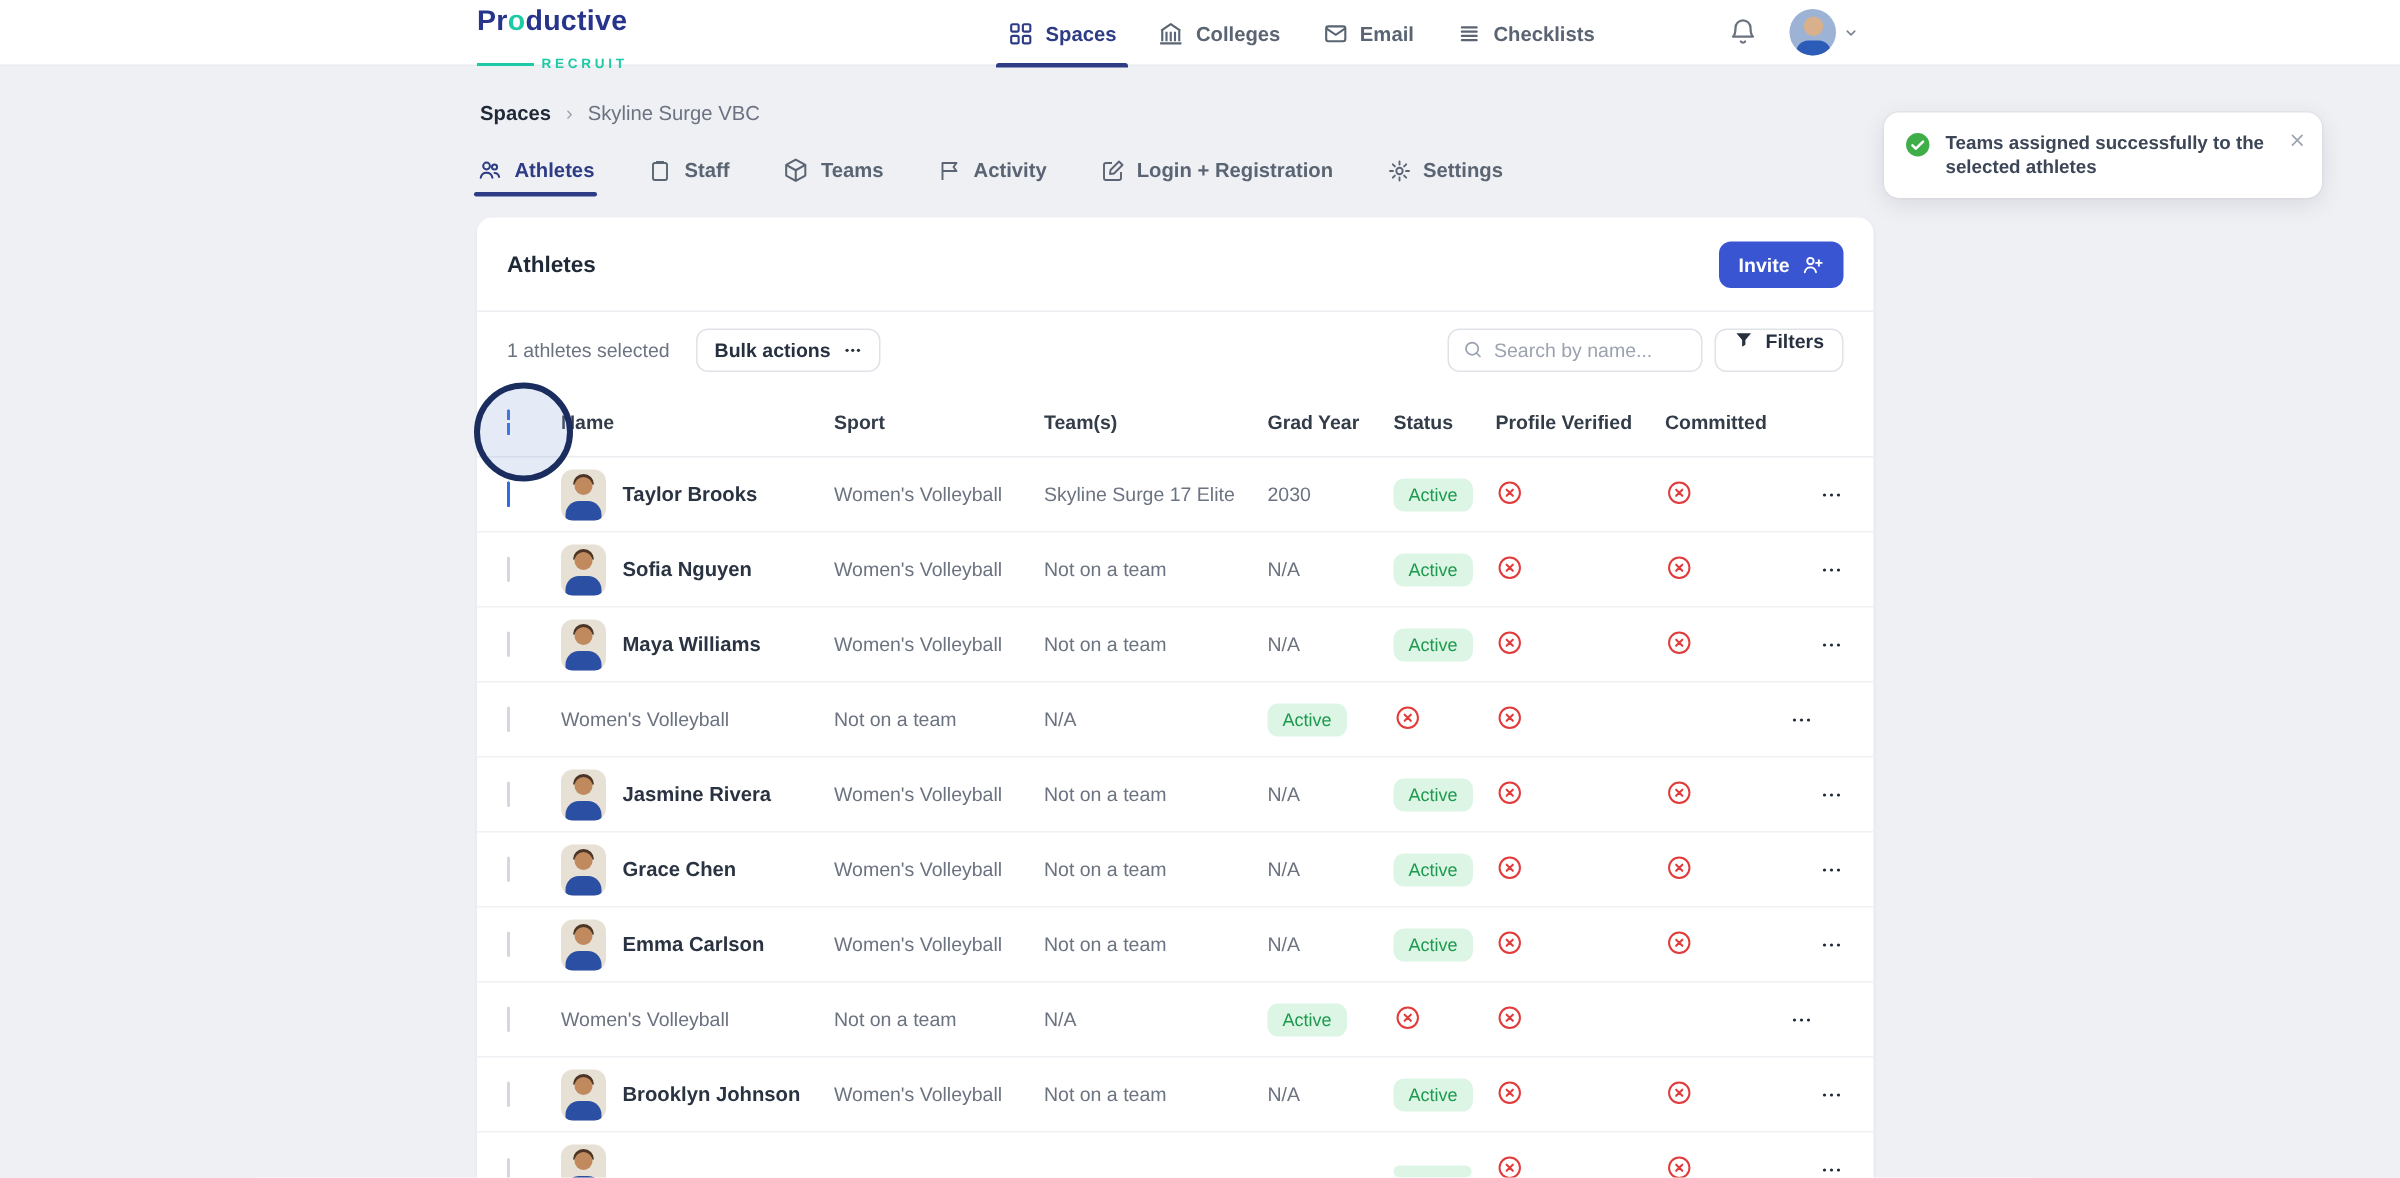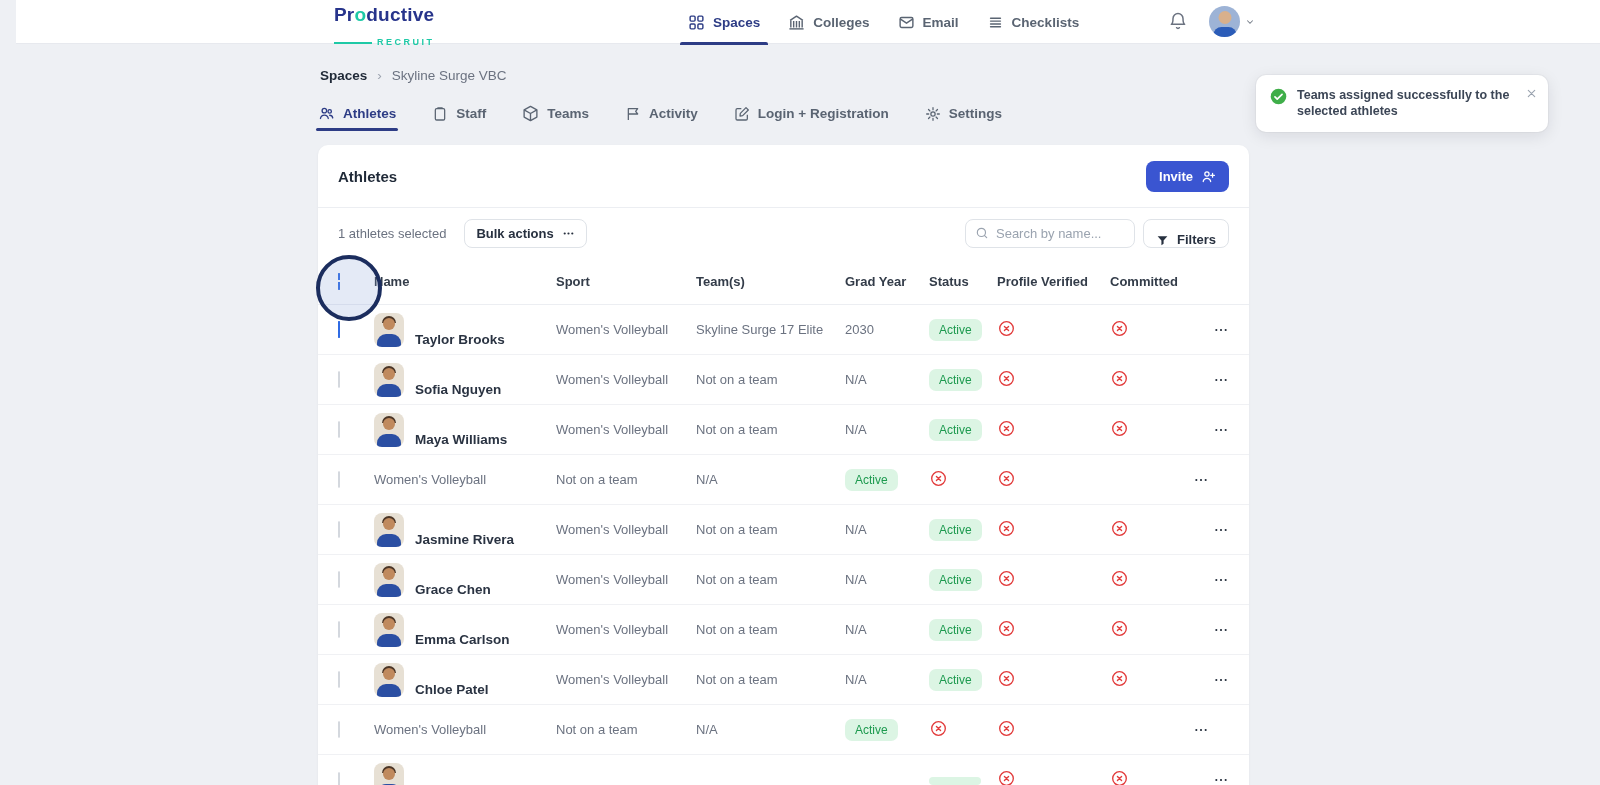--- a/index.html
+++ b/index.html
@@ -6,21 +6,21 @@
   html,body { width:1600px; height:785px; overflow:hidden; }
   body {
     font-family: "Liberation Sans", sans-serif;
     background: var(--page_bg, #eef0f4);
     position: relative;
     color: var(--text_dark, #1f2937);
   }
   svg { display:block; }
 
   
-  .topbar { position:absolute; top:0; left:16px; right:0; height:44px; background:#fff; border-bottom:1px solid var(--border,#e7e9ee); z-index:20; }
+  .topbar { position:absolute; top:0; left:0; right:0; height:44px; background:#fff; border-bottom:1px solid var(--border,#e7e9ee); z-index:20; }
   .logo { position:absolute; left:318px; top:5px; line-height:1; }
   .logo-main { font-size:19px; font-weight:bold; color:#27348b; letter-spacing:.2px; }
   .logo-main .teal-ltr { color: var(--teal,#1ec9a6); }
   .logo-sub { display:flex; align-items:center; gap:5px; margin-top:14px; }
   .logo-line { width:38px; height:2px; background: var(--teal,#1ec9a6); }
   .logo-sub span { font-size:9px; font-weight:bold; letter-spacing:2.5px; color:var(--teal,#1ec9a6); }
 
   .nav { position:absolute; left:672px; top:0; height:44px; display:flex; align-items:stretch; gap:28px; }
   .nav-item { display:flex; align-items:center; gap:8px; color:#5a6472; font-size:13.5px; font-weight:600; position:relative; cursor:pointer; }
   .nav-item svg { stroke:#5a6472; }
@@ -62,29 +62,29 @@
                 padding:8px 13px; font-size:13px; font-weight:600; font-family:inherit; cursor:pointer; }
 
   .toolbar { display:flex; align-items:center; height:50px; padding:0 20px; }
   .selected-text { font-size:13px; color:#6b7280; }
   .bulk-btn { display:flex; align-items:center; gap:8px; margin-left:18px; background:#fff; border:1px solid #dfe3e8; border-radius:8px;
               padding:6px 11px; font-size:13px; font-weight:600; color:#27303f; font-family:inherit; cursor:pointer; }
   .toolbar-right { margin-left:auto; display:flex; align-items:center; gap:8px; }
   .search-box { display:flex; align-items:center; gap:7px; width:170px; height:29px; border:1px solid #dfe3e8; border-radius:8px; padding:0 9px; background:#fff; }
   .search-box input { border:none; outline:none; width:100%; font-size:13px; font-family:inherit; color:#374151; background:transparent; }
   .search-box input::placeholder { color:#9aa3af; }
-  .filters-btn { display:flex; align-items:flex-end; gap:8px; height:29px; background:#fff; border:1px solid #dfe3e8; border-radius:8px;
+  .filters-btn { display:flex; align-items:flex-start; gap:8px; height:29px; background:#fff; border:1px solid #dfe3e8; border-radius:8px;
                  padding:0 12px; font-size:13px; font-weight:600; color:#27303f; font-family:inherit; cursor:pointer; }
 
   
   .grid-row { display:grid; grid-template-columns:36px 182px 140px 149px 84px 68px 113px 101px 1fr; align-items:center; padding:0 20px; }
   .thead { height:47px; font-size:13px; font-weight:bold; color:#333c49; border-bottom:1px solid #eceef2; }
   .trow { height:50px; border-bottom:1px solid #f0f1f4; font-size:13px; color:#6b7280; }
   .trow:last-child { border-bottom:none; }
-  .name-cell { display:flex; align-items:flex-end; gap:11px; }
+  .name-cell { display:flex; align-items:center; gap:11px; }
   .name-text { font-size:13.5px; font-weight:600; color:#2a3342; }
   .ath-avatar { width:30px; height:34px; border-radius:8px; background:#e7e0d4; position:relative; overflow:hidden; flex:0 0 auto; }
   .ath-avatar .head { position:absolute; left:50%; top:5px; transform:translateX(-50%); width:12px; height:12px; border-radius:50%; background:#c08a5e; }
   .ath-avatar .hair { position:absolute; left:50%; top:3px; transform:translateX(-50%); width:14px; height:7px; border-radius:7px 7px 0 0; background:#4a3526; }
   .ath-avatar .torso { position:absolute; left:50%; bottom:-2px; transform:translateX(-50%); width:24px; height:15px; border-radius:9px 9px 0 0; background:#2b4fa3; }
   .pill { display:inline-block; background:var(--green_bg,#dcf5e4); color:var(--green,#1d9a4f); font-size:12px; font-weight:400;
           padding:4px 10px; border-radius:7px; min-width:52px; text-align:center; }
   .row-menu { justify-self:end; cursor:pointer; padding:4px 2px; }
 
   
@@ -510,50 +510,50 @@
         <div class="row-menu">
           <svg width="16" height="16" viewBox="0 0 24 24" fill="#1f2937">
             <circle cx="5" cy="12" r="1.6"></circle>
             <circle cx="12" cy="12" r="1.6"></circle>
             <circle cx="19" cy="12" r="1.6"></circle>
           </svg>
         </div>
       </div>
       <div class="grid-row trow">
         <div><span class="cb"></span></div>
-        <div class="name-cell">
-          <span class="ath-avatar">
-            <span class="hair"></span>
-            <span class="head"></span>
-            <span class="torso"></span>
-          </span>
-          <span class="name-text">Chloe Patel</span>
-        </div>
-        <div>Women's Volleyball</div>
-        <div>Not on a team</div>
-        <div>N/A</div>
-        <div><span class="pill">Active</span></div>
-        <div><span class="icon-red"><svg width="19" height="19" viewBox="0 0 24 24" fill="none" stroke="#e23b3b" stroke-width="1.7" stroke-linecap="round">
-              <circle cx="12" cy="12" r="8.6"></circle>
-              <path d="M9.4 9.4l5.2 5.2M14.6 9.4l-5.2 5.2"></path>
-            </svg></span></div>
-        <div><span class="icon-red"><svg width="19" height="19" viewBox="0 0 24 24" fill="none" stroke="#e23b3b" stroke-width="1.7" stroke-linecap="round">
-              <circle cx="12" cy="12" r="8.6"></circle>
-              <path d="M9.4 9.4l5.2 5.2M14.6 9.4l-5.2 5.2"></path>
-            </svg></span></div>
-        <div class="row-menu">
-          <svg width="16" height="16" viewBox="0 0 24 24" fill="#1f2937">
-            <circle cx="5" cy="12" r="1.6"></circle>
-            <circle cx="12" cy="12" r="1.6"></circle>
-            <circle cx="19" cy="12" r="1.6"></circle>
-          </svg>
-        </div>
-      </div>
-      <div class="grid-row trow">
-        <div><span class="cb"></span></div>
+        <div>Women's Volleyball</div>
+        <div>Not on a team</div>
+        <div>N/A</div>
+        <div><span class="pill">Active</span></div>
+        <div><span class="icon-red"><svg width="19" height="19" viewBox="0 0 24 24" fill="none" stroke="#e23b3b" stroke-width="1.7" stroke-linecap="round">
+              <circle cx="12" cy="12" r="8.6"></circle>
+              <path d="M9.4 9.4l5.2 5.2M14.6 9.4l-5.2 5.2"></path>
+            </svg></span></div>
+        <div><span class="icon-red"><svg width="19" height="19" viewBox="0 0 24 24" fill="none" stroke="#e23b3b" stroke-width="1.7" stroke-linecap="round">
+              <circle cx="12" cy="12" r="8.6"></circle>
+              <path d="M9.4 9.4l5.2 5.2M14.6 9.4l-5.2 5.2"></path>
+            </svg></span></div>
+        <div class="row-menu">
+          <svg width="16" height="16" viewBox="0 0 24 24" fill="#1f2937">
+            <circle cx="5" cy="12" r="1.6"></circle>
+            <circle cx="12" cy="12" r="1.6"></circle>
+            <circle cx="19" cy="12" r="1.6"></circle>
+          </svg>
+        </div>
+      </div>
+      <div class="grid-row trow">
+        <div><span class="cb"></span></div>
+        <div class="name-cell">
+          <span class="ath-avatar">
+            <span class="hair"></span>
+            <span class="head"></span>
+            <span class="torso"></span>
+          </span>
+          <span class="name-text">Brooklyn Johnson</span>
+        </div>
         <div>Women's Volleyball</div>
         <div>Not on a team</div>
         <div>N/A</div>
         <div><span class="pill">Active</span></div>
         <div><span class="icon-red"><svg width="19" height="19" viewBox="0 0 24 24" fill="none" stroke="#e23b3b" stroke-width="1.7" stroke-linecap="round">
               <circle cx="12" cy="12" r="8.6"></circle>
               <path d="M9.4 9.4l5.2 5.2M14.6 9.4l-5.2 5.2"></path>
             </svg></span></div>
         <div><span class="icon-red"><svg width="19" height="19" viewBox="0 0 24 24" fill="none" stroke="#e23b3b" stroke-width="1.7" stroke-linecap="round">
               <circle cx="12" cy="12" r="8.6"></circle>

